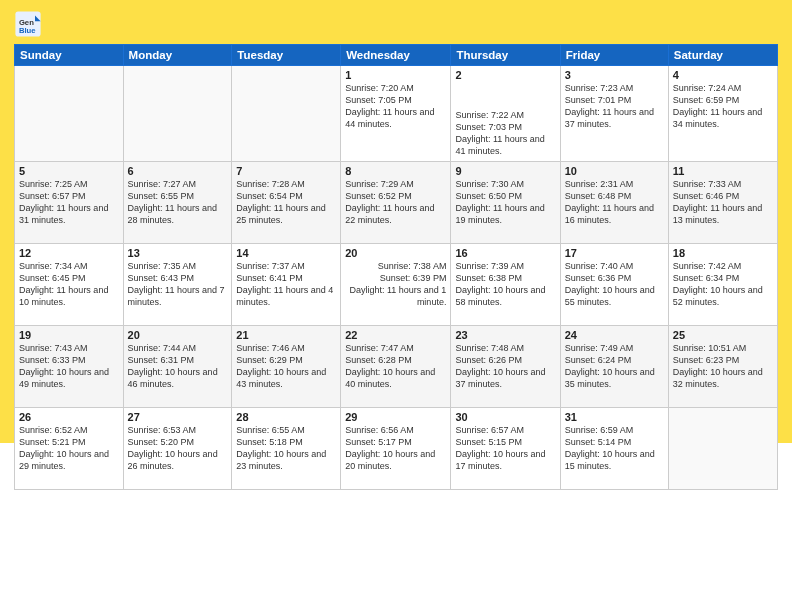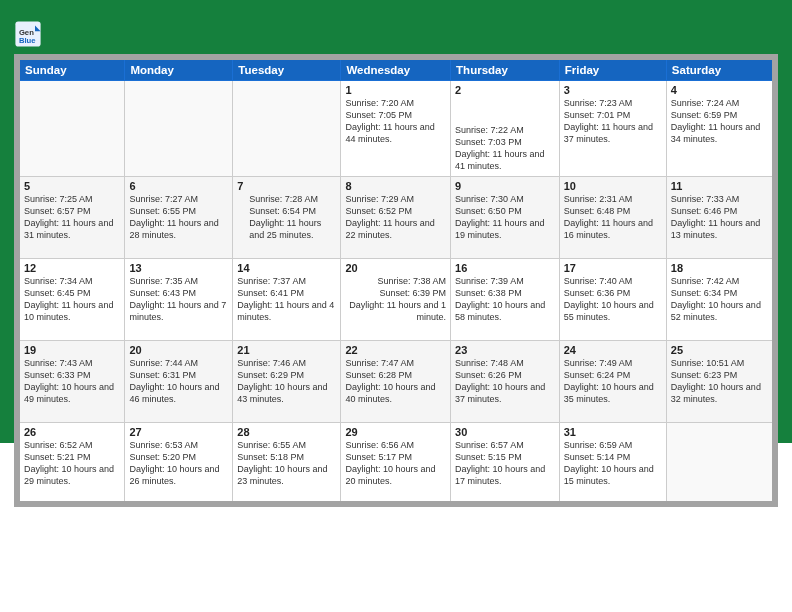--- a/index.html
+++ b/index.html
@@ -6,22 +6,22 @@
     body {
       font-family: Arial, sans-serif;
       background: #fff;
       width: 792px;
       height: 612px;
       overflow: hidden;
     }
     .page {
       width: 792px;
       height: 443px;
-      background: #15803d;
-      padding: 20px 14px 10px 14px;
+      background: #fde047;
+      padding: 10px 14px 10px 14px;
     }
     .header {
       display: flex;
       justify-content: space-between;
       align-items: flex-start;
       margin-bottom: 6px;
     }
     .logo {
       display: flex;
       align-items: center;
@@ -56,21 +56,21 @@
       color: #222;
       line-height: 1.1;
     }
     .location {
       font-size: 13px;
       color: #444;
     }
     .calendar {
       width: 100%;
       border-collapse: collapse;
-      border: 6px solid #a3a3a3;
+      border: 1px solid #a3a3a3;
     }
     .calendar th {
       background: #1565c0;
       color: #fff;
       font-size: 11.5px;
       font-weight: bold;
       padding: 4px 5px;
       text-align: left;
       border: 1px solid #1a6fd4;
     }
@@ -180,21 +180,21 @@
 Daylight: 11 hours and 31 minutes.</div>
           </td>
           <td>
             <span class="day-num">6</span>
             <div class="day-info" style="white-space: pre-line;">Sunrise: 7:27 AM
 Sunset: 6:55 PM
 Daylight: 11 hours and 28 minutes.</div>
           </td>
           <td>
             <span class="day-num">7</span>
-            <div class="day-info" style="white-space: pre-line; margin-left: 12px;">Sunrise: 7:28 AM
+            <div class="day-info" style="white-space: pre-line;">Sunrise: 7:28 AM
 Sunset: 6:54 PM
 Daylight: 11 hours and 25 minutes.</div>
           </td>
           <td>
             <span class="day-num">8</span>
             <div class="day-info" style="white-space: pre-line;">Sunrise: 7:29 AM
 Sunset: 6:52 PM
 Daylight: 11 hours and 22 minutes.</div>
           </td>
           <td>

